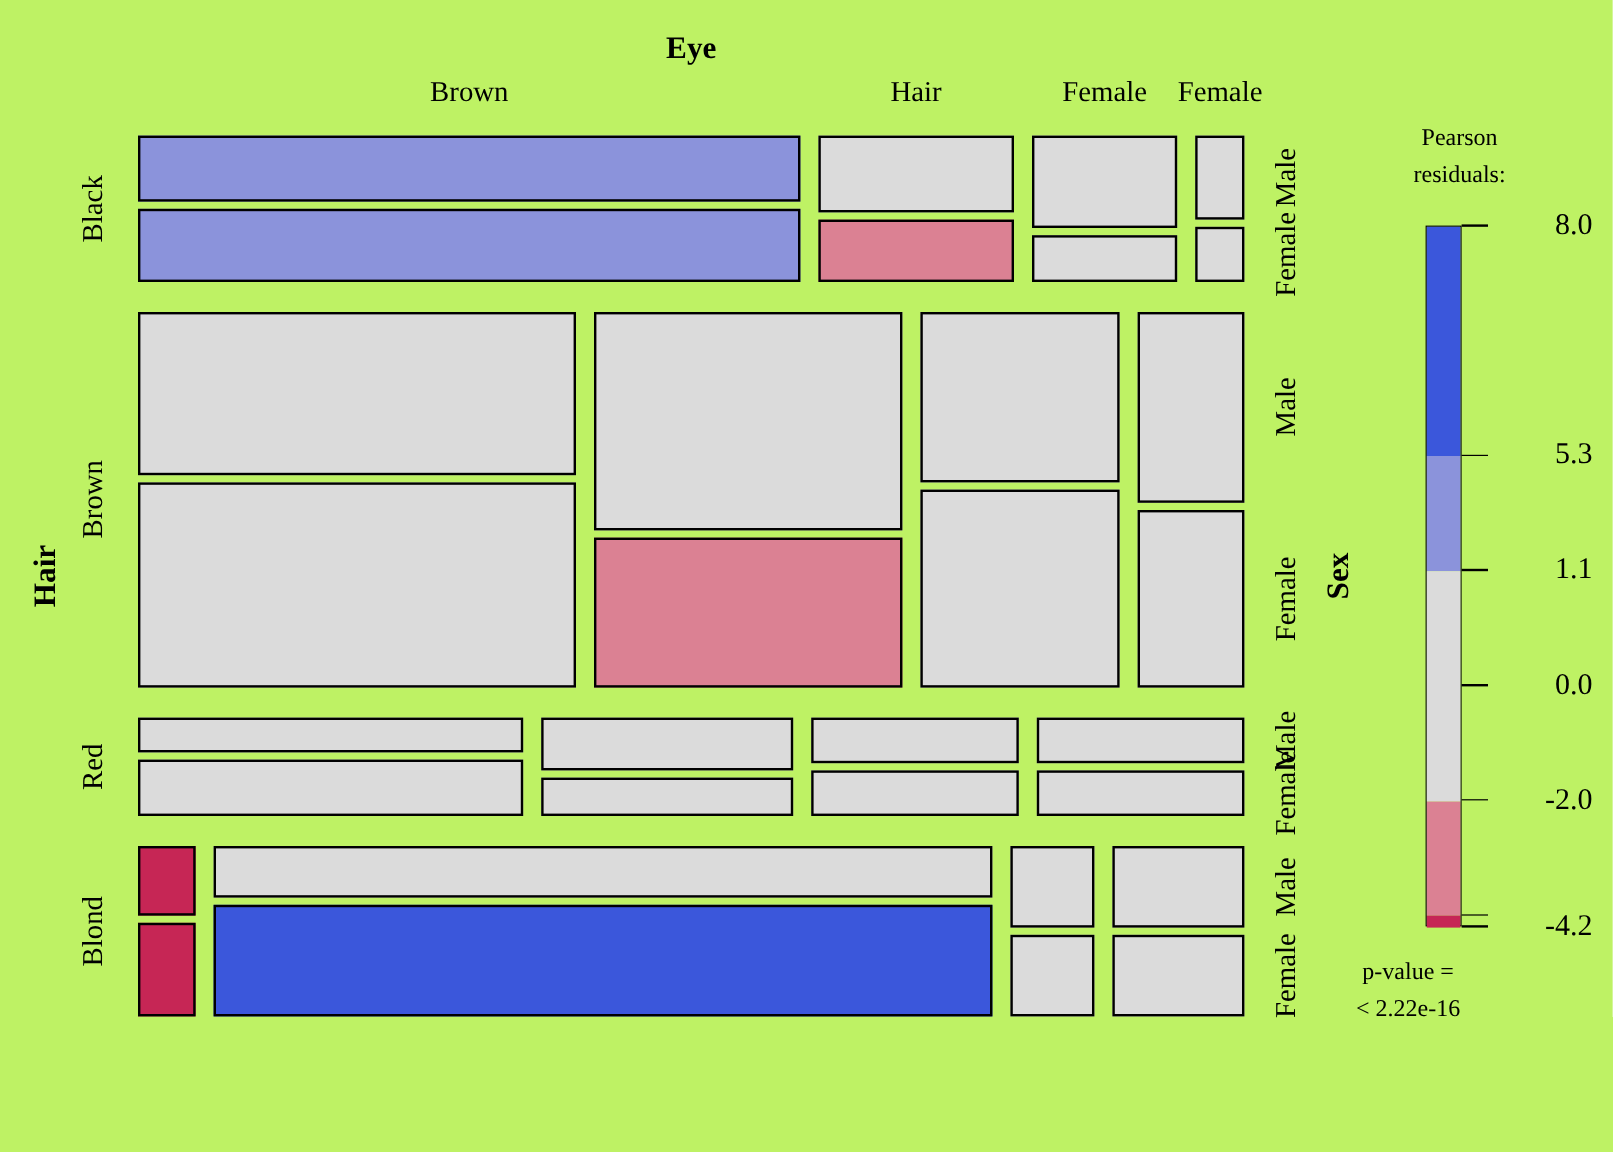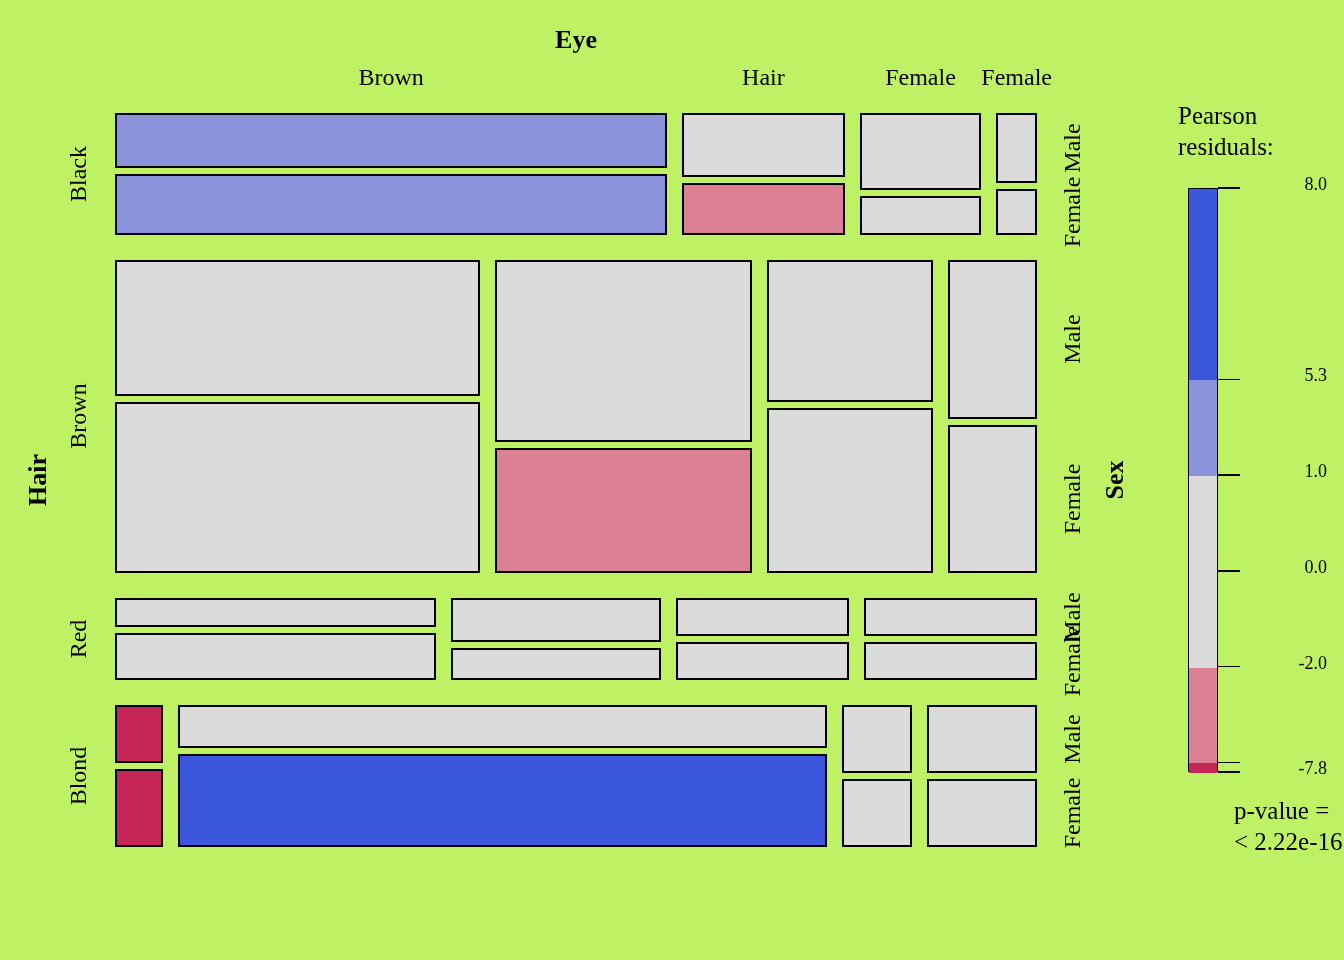--- a/index.html
+++ b/index.html
@@ -28,29 +28,30 @@
   }
   #legend-bar {
     position: absolute;
     box-sizing: border-box;
     border: 1.5px solid #000000;
   }
   .legend-seg { position: absolute; left: 0; width: 100%; }
   .legend-tick { position: absolute; height: 1.5px; background: #000000; }
   .legend-ticklabel {
     position: absolute;
-    font-size: 18px;
+    font-size: 25px;
     text-align: right;
     white-space: nowrap;
   }
   #legend-title, #legend-pvalue {
     position: absolute;
-    font-size: 25px;
+    font-size: 20px;
     line-height: 31px;
     white-space: nowrap;
+    text-align: center;
   }
 </style>
 </head>
 <body>
 
 <div id="figure">
 
   <div class="lbl axis-title" style="left:576px; top:40px;">Eye</div>
 
   <div class="lbl vlbl axis-title" style="left:38px; top:480px;">Hair</div>
@@ -103,30 +104,30 @@
         <div class="legend-seg" style="top: 287.213px; height: 191.475px; background: rgb(219, 219, 219);"></div>
         <div class="legend-seg" style="top: 478.689px; height: 95.7377px; background: rgb(219, 129, 147);"></div>
         <div class="legend-seg" style="top: 574.426px; height: 9.57377px; background: rgb(198, 38, 85);"></div>
       </div>
     <div id="legend-ticks">
         <div class="legend-tick" style="left: 1218px; top: 187.25px; width: 22px;"></div>
         <div class="legend-ticklabel" style="left: 1245px; top: 174px; width: 82px;">8.0</div>
         <div class="legend-tick" style="left: 1218px; top: 378.725px; width: 22px;"></div>
         <div class="legend-ticklabel" style="left: 1245px; top: 365.475px; width: 82px;">5.3</div>
         <div class="legend-tick" style="left: 1218px; top: 474.463px; width: 22px;"></div>
-        <div class="legend-ticklabel" style="left: 1245px; top: 461.213px; width: 82px;">1.0</div>
+        <div class="legend-ticklabel" style="left: 1245px; top: 461.213px; width: 82px;">1.1</div>
         <div class="legend-tick" style="left: 1218px; top: 570.201px; width: 22px;"></div>
         <div class="legend-ticklabel" style="left: 1245px; top: 556.951px; width: 82px;">0.0</div>
         <div class="legend-tick" style="left: 1218px; top: 665.939px; width: 22px;"></div>
         <div class="legend-ticklabel" style="left: 1245px; top: 652.689px; width: 82px;">-2.0</div>
         <div class="legend-tick" style="left: 1218px; top: 761.676px; width: 22px;"></div>
         <div class="legend-tick" style="left: 1218px; top: 771.25px; width: 22px;"></div>
-        <div class="legend-ticklabel" style="left: 1245px; top: 758px; width: 82px;">-7.8</div>
+        <div class="legend-ticklabel" style="left: 1245px; top: 758px; width: 82px;">-4.2</div>
       </div>
-    <div id="legend-pvalue" style="left:1234px; top:795px;">
+    <div id="legend-pvalue" style="left:1130px; top:795px;">
       <div>p-value =</div>
       <div>&lt; 2.22e-16</div>
     </div>
   </div>
 
 <div class="lbl vlbl" style="left: 78px; top: 173.922px;">Black</div>
     <div class="lbl vlbl" style="left: 1072px; top: 147.753px;">Male</div>
     <div class="lbl vlbl" style="left: 1072px; top: 211.676px;">Female</div>
     <div class="lbl vlbl" style="left: 78px; top: 416.231px;">Brown</div>
     <div class="lbl vlbl" style="left: 1072px; top: 339.183px;">Male</div>

